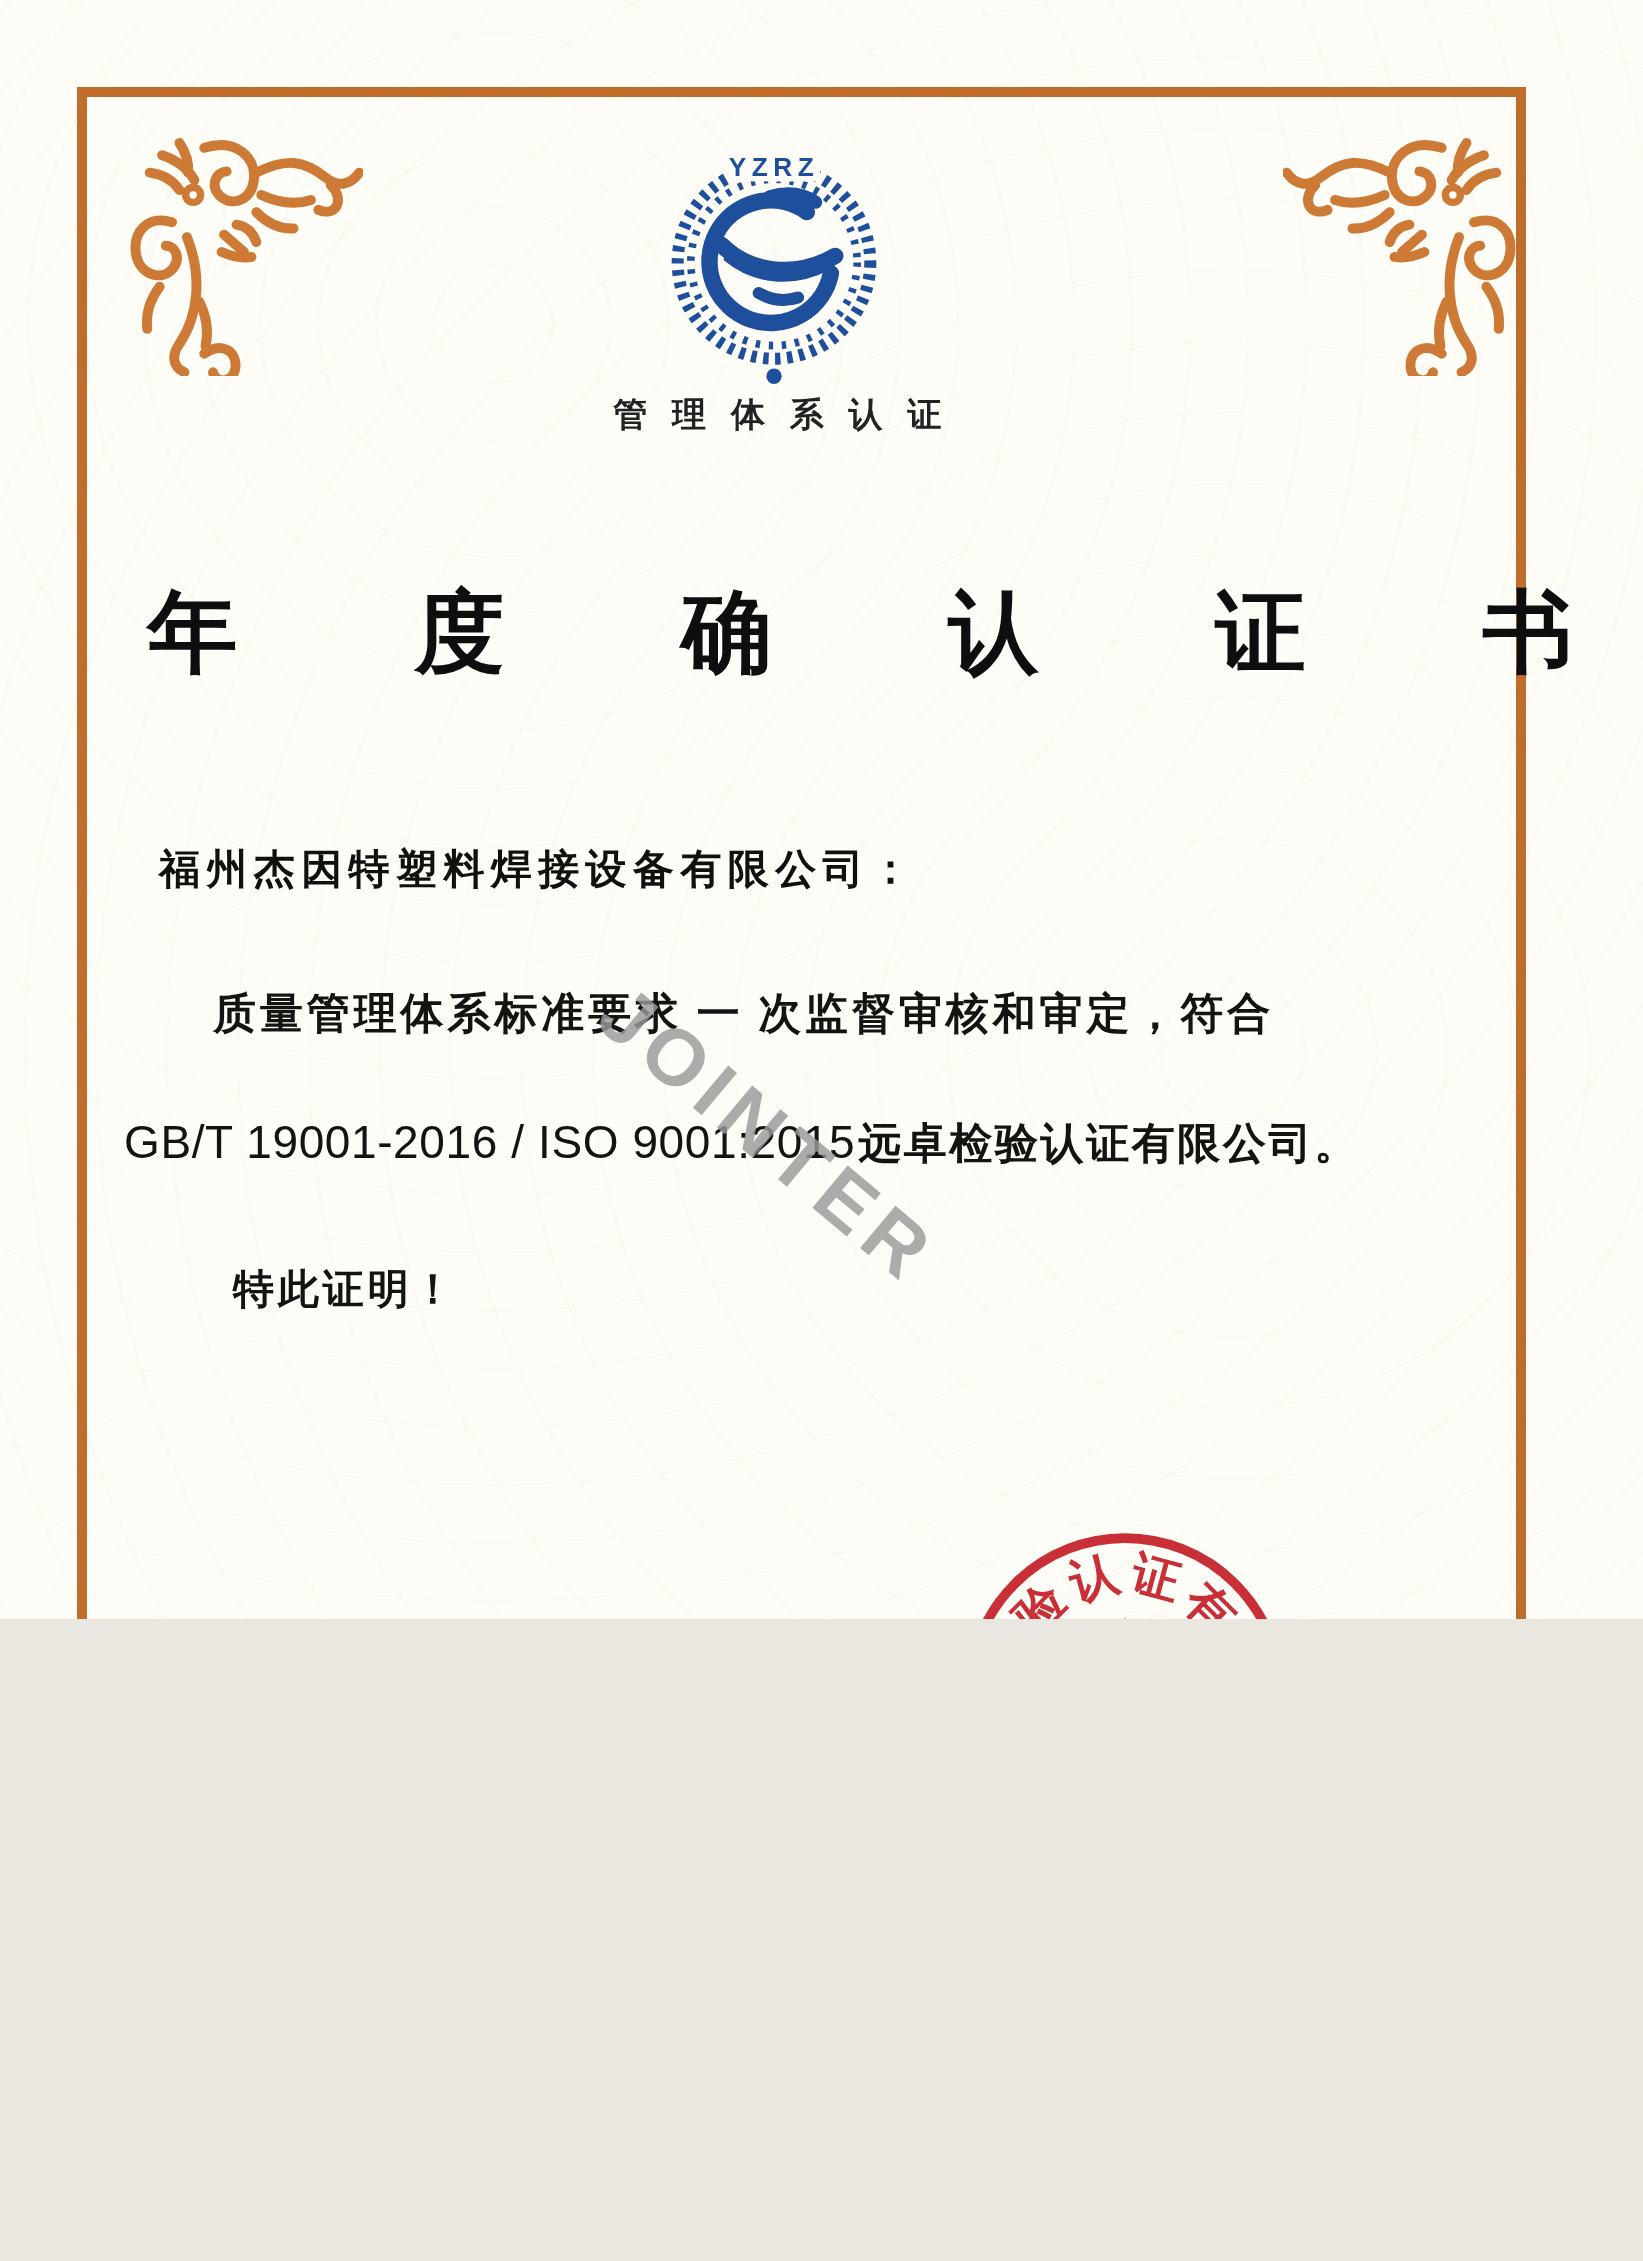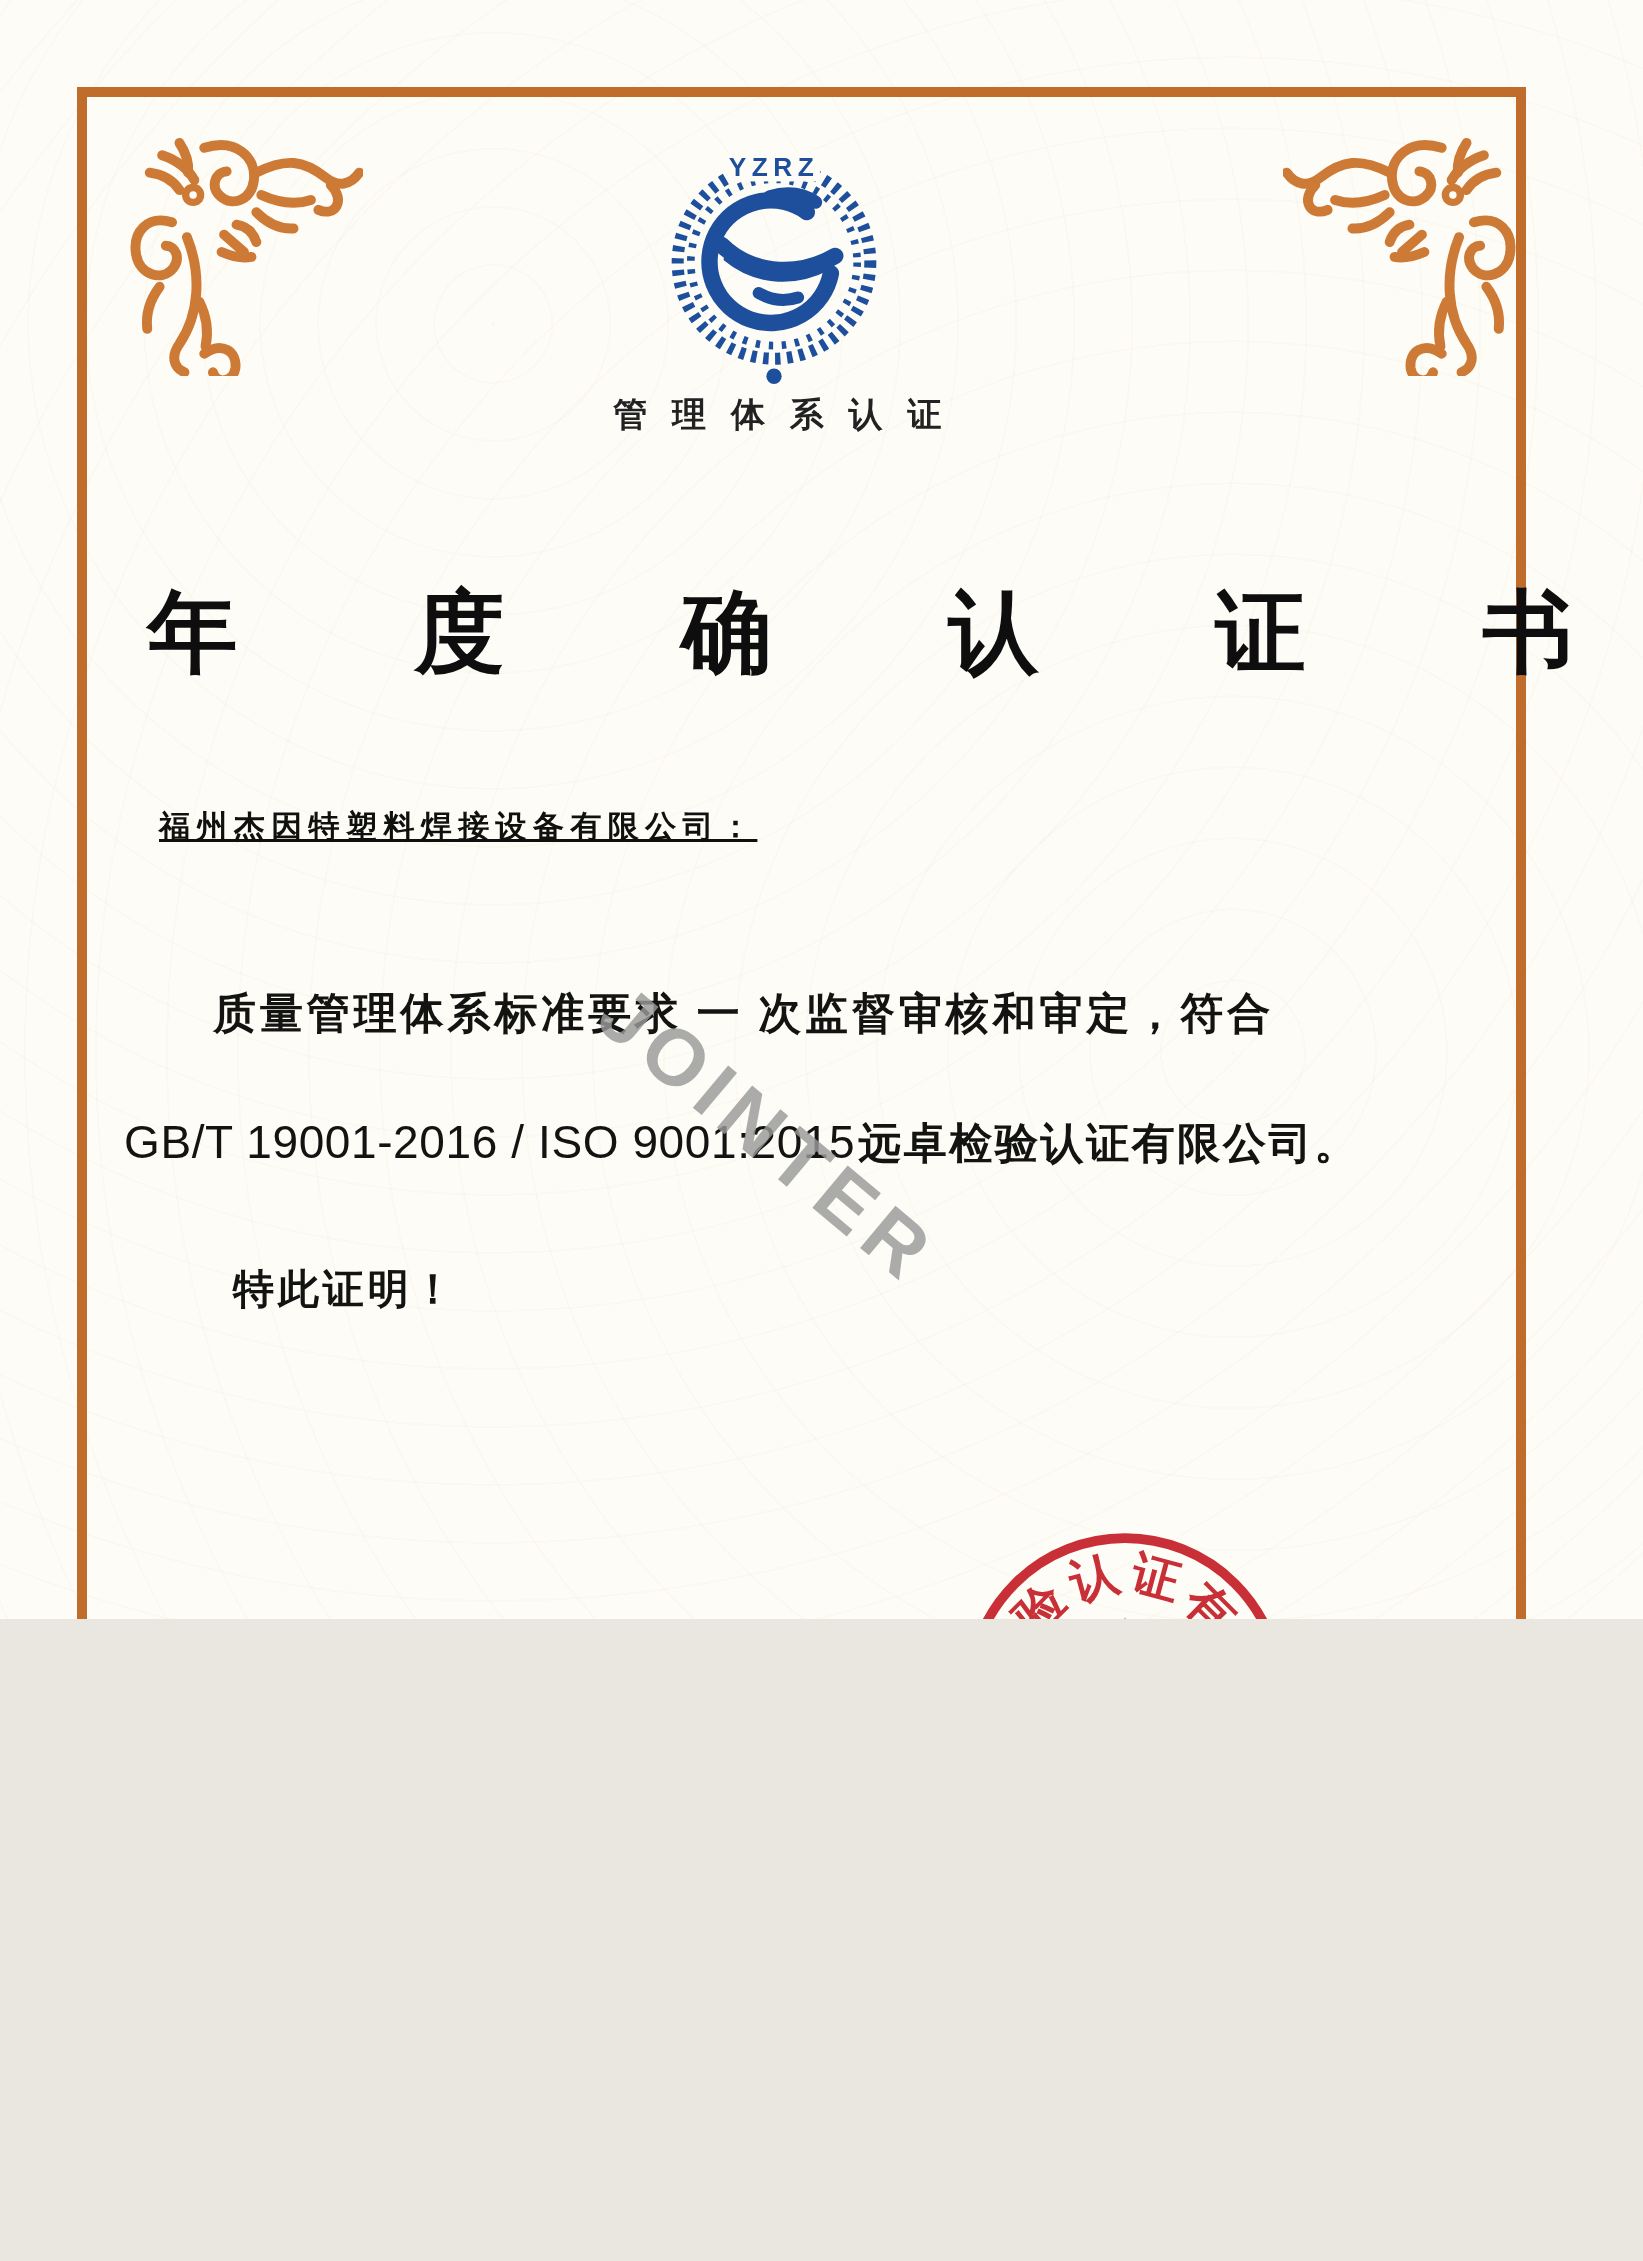--- a/index.html
+++ b/index.html
@@ -30,24 +30,23 @@
     font-size:34px; font-weight:700; letter-spacing:7.7px; padding-left:7.7px; color:#222;
   }
   
   .title{
     position:absolute; left:0; top:572px; width:1644px; text-align:center;
     font-size:90px; font-weight:900; letter-spacing:76px; padding-left:76px;
     color:#0e0e0e; font-family:"Liberation Sans", sans-serif;
   }
   
   .addressee{
-    position:absolute; left:159px; top:806px;
-    font-size:31px; font-weight:700; letter-spacing:6.4px; color:#10100e;
-    font-family:"Liberation Sans", sans-serif;
-    text-decoration:underline;
+    position:absolute; left:159px; top:842px;
+    font-size:41px; font-weight:700; letter-spacing:6.4px; color:#10100e;
+    font-family:"Liberation Sans", sans-serif;
   }
   .body-line1{
     position:absolute; left:213px; top:985px;
     font-size:43px; font-weight:700; letter-spacing:3.9px; color:#131311;
     font-family:"Liberation Serif", serif;
   }
   .body-line2{
     position:absolute; left:124px; top:1115px; white-space:nowrap;
     color:#131311;
   }

